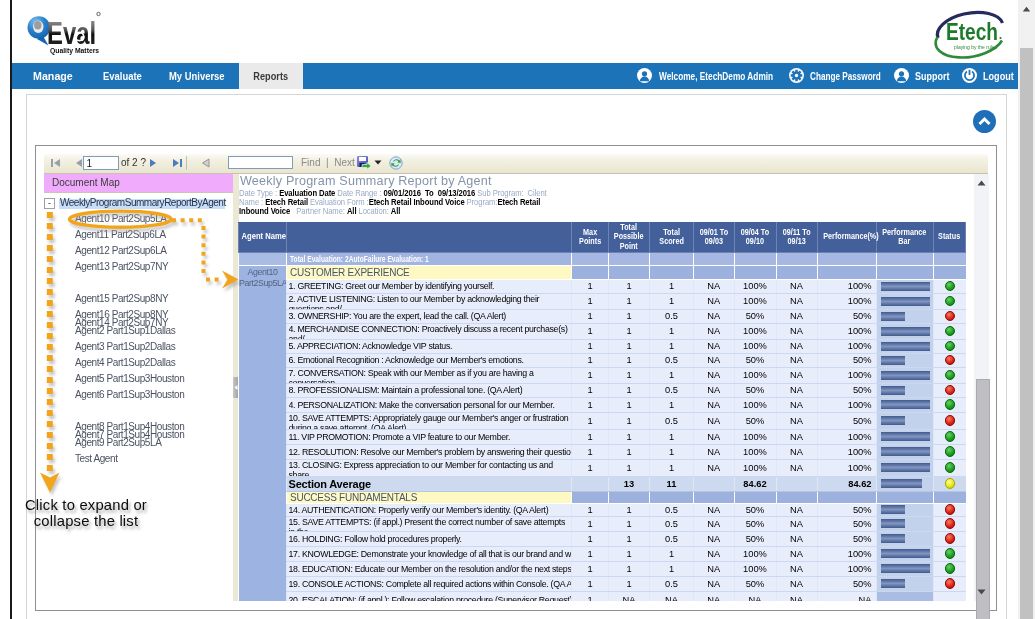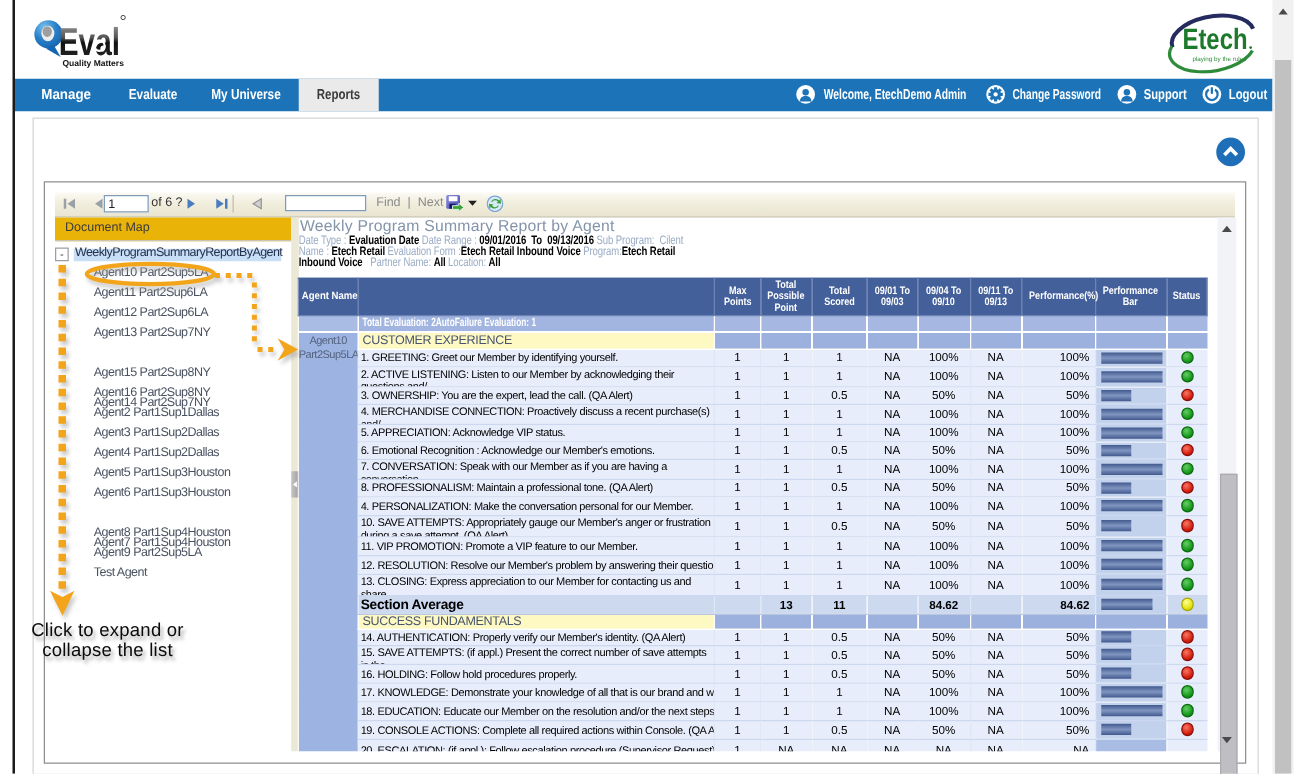--- a/index.html
+++ b/index.html
@@ -15,21 +15,21 @@
 
 #pgsb{left:1018px;top:0;width:17px;height:619px;background:#f1f1f1;}
 #pgsb .thumb{position:absolute;left:2px;top:48px;width:13px;height:571px;background:#c1c1c1;}
 
 #panel{left:26px;top:94px;width:979px;height:524px;background:#fff;border:1px solid #d5d5d5;}
 #bluecirc{left:973px;top:110px;width:23px;height:23px;border-radius:50%;background:#1e6fb8;}
 
 #rv{left:35px;top:144.5px;width:960px;height:464px;background:#fff;border:1px solid #8f8f8f;}
 #toolbar{left:44px;top:153.5px;width:944px;height:19px;background:linear-gradient(180deg,#fbfaf4 0%,#f1eedd 45%,#e9e5d1 100%);border-bottom:1px solid #c6c2ac;}
 .tbx{position:absolute;background:#fff;border:1px solid #7f9db9;font-size:10px;color:#222;}
-#dmhead{left:44px;top:174px;width:189px;height:17.5px;background:#eab308;border-bottom:1px solid #c9c5b2;color:#3c3c3c;font-size:10px;line-height:18px;letter-spacing:0;}
+#dmhead{left:44px;top:174px;width:189px;height:17.5px;background:#f0abfc;border-bottom:1px solid #c9c5b2;color:#3c3c3c;font-size:10px;line-height:18px;letter-spacing:0;}
 #splitter{left:233px;top:174px;width:5.5px;height:427px;background:#ece8d6;}
 #sphandle{left:232.5px;top:377px;width:6px;height:21px;background:linear-gradient(90deg,#c6c6c6,#9e9e9e);}
 
 .ti{position:absolute;left:75px;font-size:10px;color:#4a5261;white-space:nowrap;letter-spacing:-0.42px;}
 
 #rtitle{left:240px;top:174px;width:360px;color:#8494a9;font-size:12.6px;letter-spacing:0.2px;white-space:nowrap;}
 #rsub{left:239px;top:187.5px;font-size:9.8px;line-height:9.1px;color:#000;font-weight:bold;letter-spacing:-0.1px;white-space:nowrap;transform:scaleX(0.78);transform-origin:left top;}
 #rsub .lb{font-weight:normal;}
 #rsub .lb{color:#9aabc4;}
 
@@ -154,21 +154,21 @@
 <div id="rv" class="abs"></div>
 <div id="toolbar" class="abs">
   <svg class="abs" style="left:6px;top:4.5px;" width="130" height="10" viewBox="0 0 130 10">
     <g fill="#9aA0a8">
         <rect x="1" y="1" width="2" height="8"></rect>
         <path d="M10 1 L10 9 L4 5 Z"></path>
         <path d="M32 1 L32 9 L26 5 Z"></path>
       </g>
   </svg>
   <div class="tbx" style="left:38.5px;top:2px;width:31px;height:11px;padding:1px 0 0 3px;">1</div>
-  <div class="abs" style="left:77px;top:3.5px;font-size:10px;color:#333;">of 6 ?</div>
+  <div class="abs" style="left:77px;top:3.5px;font-size:10px;color:#333;">of 2 ?</div>
   <svg class="abs" style="left:105px;top:4.5px;" width="40" height="10" viewBox="0 0 40 10">
     <g fill="#4a7dc0">
         <path d="M1 1 L1 9 L7 5 Z"></path>
         <path d="M24 1 L24 9 L30 5 Z"></path>
         <rect x="31" y="1" width="2" height="8"></rect>
       </g>
   </svg>
   <div class="abs" style="left:142px;top:2px;width:1px;height:14px;background:#c2bea8;"></div>
   <svg class="abs" style="left:157px;top:4.5px;" width="10" height="10" viewBox="0 0 10 10">
     <path d="M8 1 L8 9 L1.5 5 Z" fill="#d0d0d0" stroke="#969696" stroke-width="1"></path>

